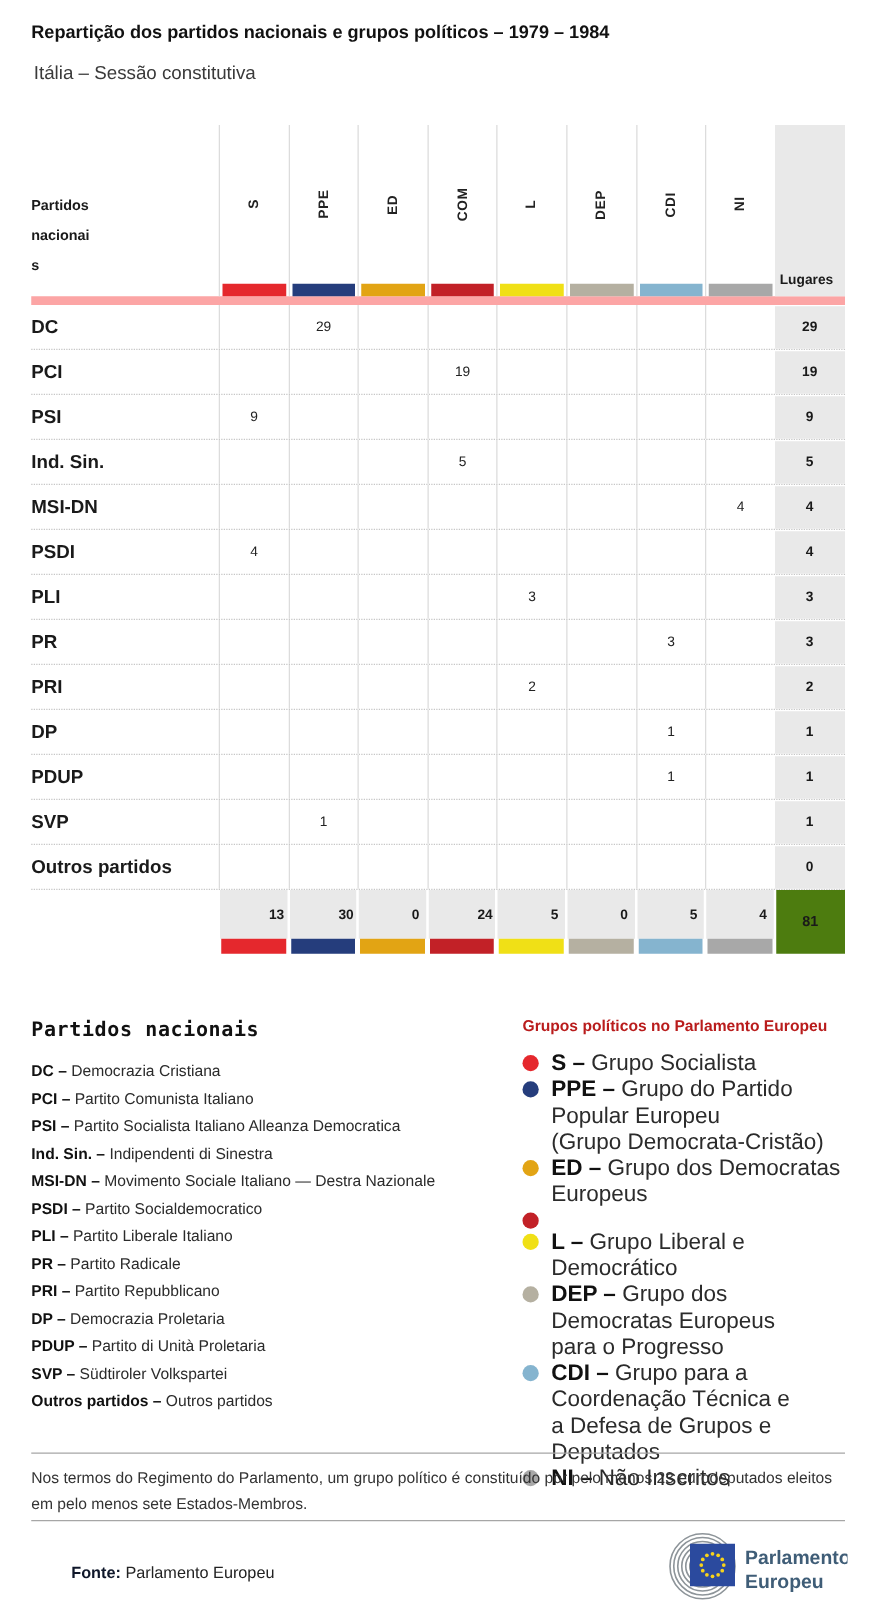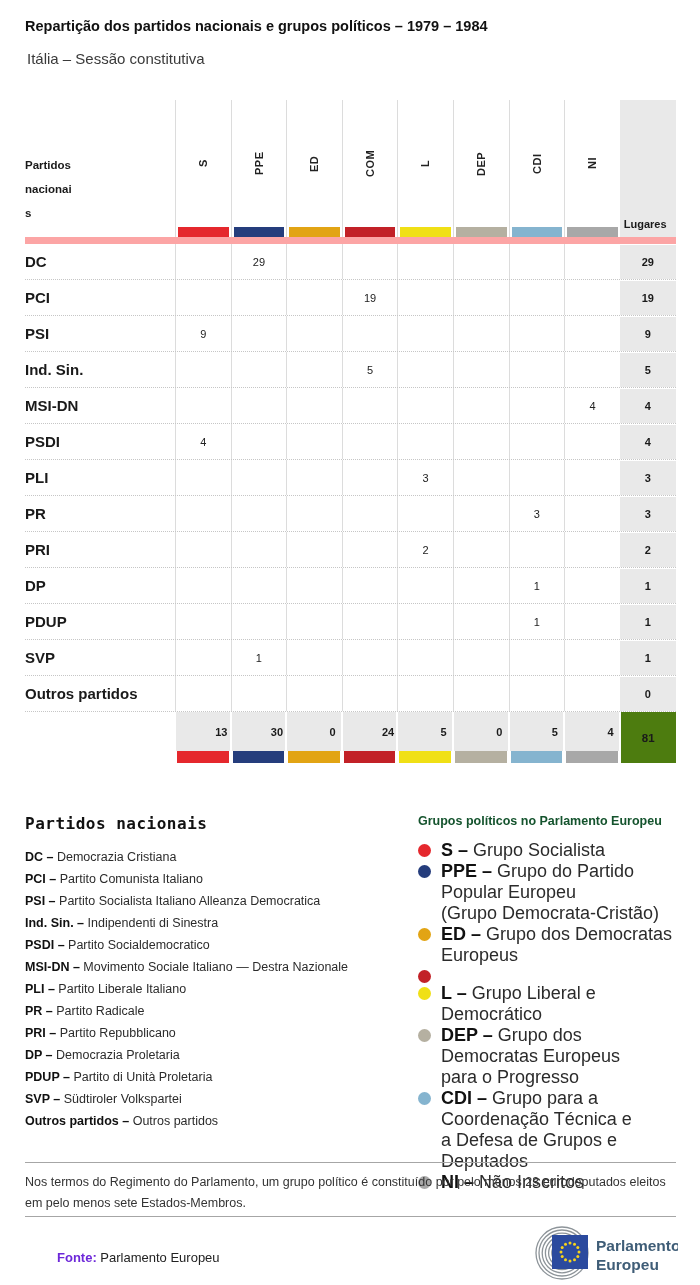--- a/index.html
+++ b/index.html
@@ -37,31 +37,31 @@
   .lugtot{width:55px;margin-left:1px;box-sizing:border-box;background:#4d7c0f;display:flex;align-items:center;
           justify-content:center;font-weight:bold;font-size:11.5px;}
 
   
   .legL{position:absolute;left:25px;top:814px;width:388px;}
   .legL-title{font-family:"DejaVu Sans Mono",monospace;font-weight:bold;font-size:16px;letter-spacing:0.5px;
               margin:0 0 13px 0;color:#111;}
   .pl-item{font-size:12.5px;line-height:22px;color:#2b2b2b;}
   .pl-item b{color:#111;}
   .legR{position:absolute;left:418px;top:814px;width:262px;}
-  .legR-title{font-weight:bold;font-size:12.5px;margin:0 0 12px 0;color:#14532d;}
+  .legR-title{font-weight:bold;font-size:12.5px;margin:0 0 12px 0;color:#b91c1c;}
   .pg-item{display:flex;font-size:18px;line-height:21px;color:#2b2b2b;}
   .pg-dot{width:13px;height:13px;border-radius:50%;margin:4px 10px 0 0;flex:none;}
   .pg-text b{color:#111;}
 
   
   .rule{position:absolute;left:25px;width:651px;border-top:1px solid #a6a6a6;height:0;}
   .rule.r1{top:1162px;} .rule.r2{top:1216px;}
   .note{position:absolute;left:25px;top:1172px;width:655px;font-size:12.5px;line-height:21px;color:#333;}
   .fonte{position:absolute;left:25px;top:1250px;font-size:13px;color:#222;}
-  .fonte b{color:#6d28d9;padding-left:32px;}
+  .fonte b{color:#0f172a;padding-left:32px;}
   .logo{position:absolute;left:518px;top:1226px;width:160px;height:54px;}
 </style>
 </head>
 <body>
 
 <div class="title">Repartição dos partidos nacionais e grupos políticos – 1979 – 1984</div>
 <div class="subtitle">Itália – Sessão constitutiva</div>
 
 <div class="ptable">
   <div class="thead">
@@ -300,22 +300,22 @@
     </div>
 </div>
 
 <div class="legL">
   <div class="legL-title">Partidos nacionais</div>
   <div id="plist">
       <div class="pl-item"><b>DC – </b><span>Democrazia Cristiana</span></div>
       <div class="pl-item"><b>PCI – </b><span>Partito Comunista Italiano</span></div>
       <div class="pl-item"><b>PSI – </b><span>Partito Socialista Italiano Alleanza Democratica</span></div>
       <div class="pl-item"><b>Ind. Sin. – </b><span>Indipendenti di Sinestra</span></div>
+      <div class="pl-item"><b>MSI-DN – </b><span>Movimento Sociale Italiano — Destra Nazionale</span></div>
       <div class="pl-item"><b>PSDI – </b><span>Partito Socialdemocratico</span></div>
-      <div class="pl-item"><b>MSI-DN – </b><span>Movimento Sociale Italiano — Destra Nazionale</span></div>
       <div class="pl-item"><b>PLI – </b><span>Partito Liberale Italiano</span></div>
       <div class="pl-item"><b>PR – </b><span>Partito Radicale</span></div>
       <div class="pl-item"><b>PRI – </b><span>Partito Repubblicano</span></div>
       <div class="pl-item"><b>DP – </b><span>Democrazia Proletaria</span></div>
       <div class="pl-item"><b>PDUP – </b><span>Partito di Unità Proletaria</span></div>
       <div class="pl-item"><b>SVP – </b><span>Südtiroler Volkspartei</span></div>
       <div class="pl-item"><b>Outros partidos – </b><span>Outros partidos</span></div>
     </div>
 </div>
 

